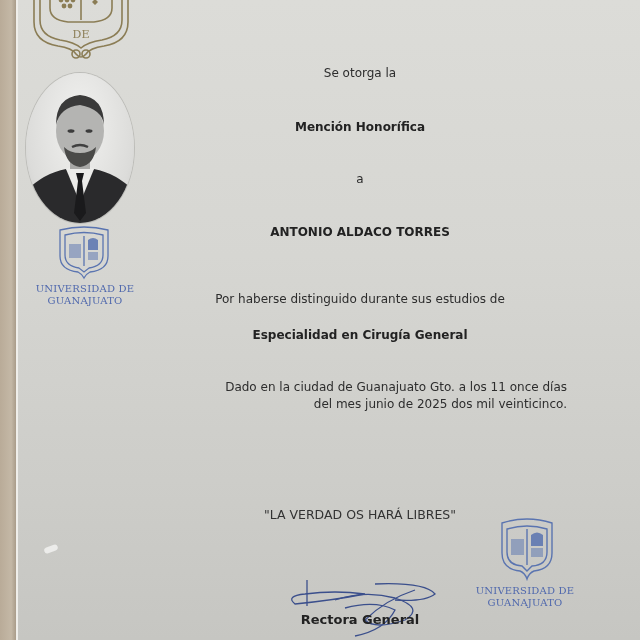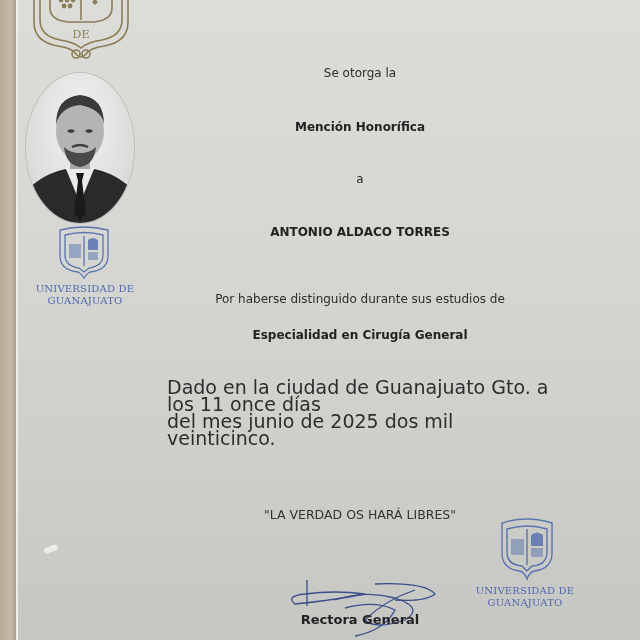--- a/index.html
+++ b/index.html
@@ -51,21 +51,21 @@
   }
   .bold { font-weight: bold; color: #222; }
   .otorga { top: 66px; }
   .mencion { top: 120px; }
   .a { top: 172px; }
   .name { top: 225px; }
   .por { top: 292px; }
   .esp { top: 328px; }
   .dado {
     position: absolute; left: 167px; top: 379px; width: 400px;
-    color: #2d2d2d; font-size: 19px; line-height: 17px; text-align: left;
+    color: #2d2d2d; font-size: 12px; line-height: 17px; text-align: right;
   }
   .lema { top: 507px; font-size: 12.5px; color: #333; }
   .signature {
     position: absolute; left: 275px; top: 580px; width: 170px; height: 60px;
   }
   .signer {
     position: absolute; left: 220px; top: 612px; width: 280px; text-align: center;
     font-weight: bold; color: #222; font-size: 13px; line-height: 15px;
   }
 </style>

